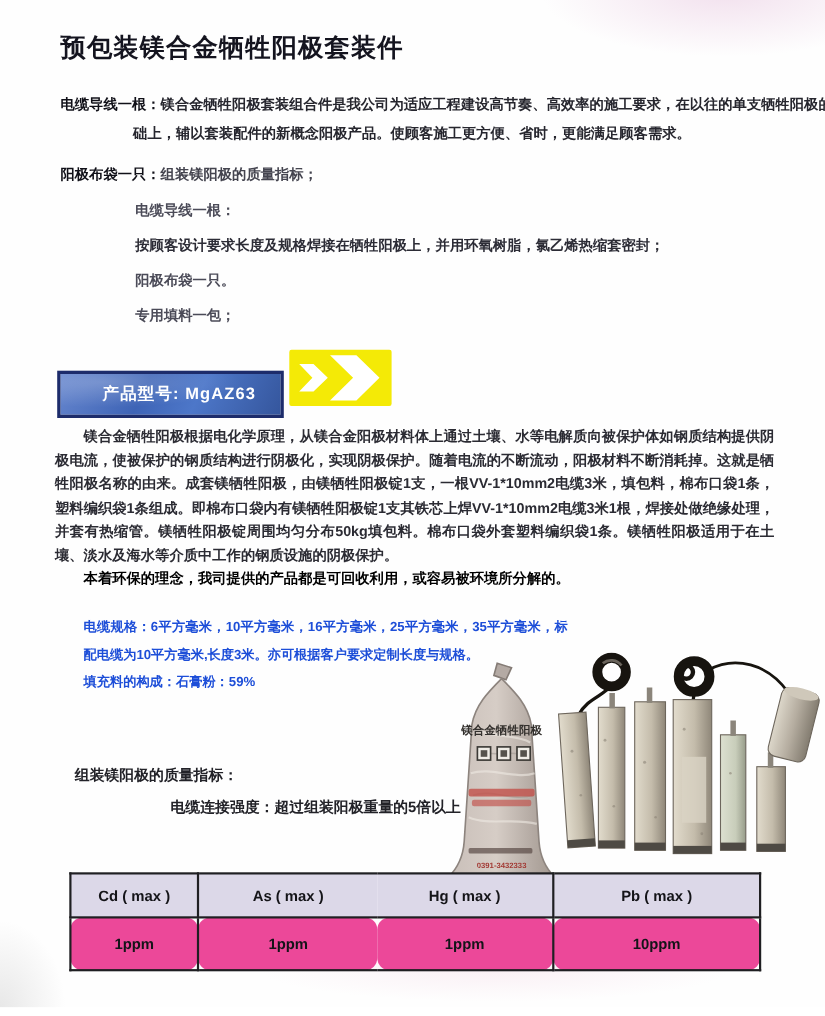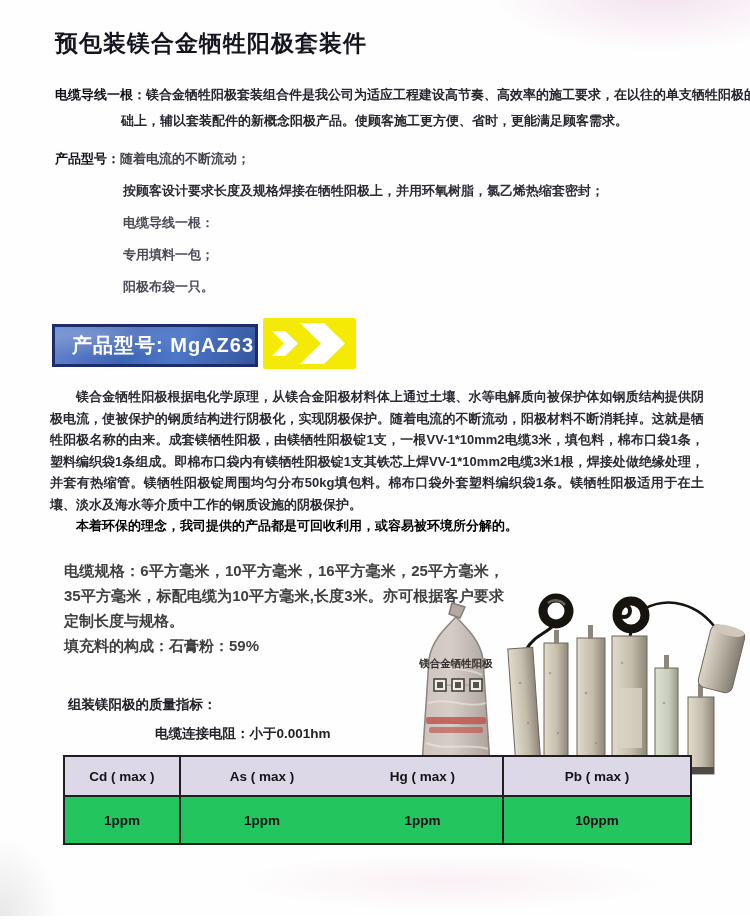--- a/index.html
+++ b/index.html
@@ -30,90 +30,90 @@
   .lbl { font-weight:700; color:#101018; }
 
   .config { position:absolute; left:55px; top:148px; width:650px;
     font-size:13px; line-height:22px; font-weight:600; }
   .config .cfg-line { margin-bottom:10px; }
   .config .cfg-sub { margin-left:68px; margin-bottom:10px; color:#4b4b58; }
   .config .cfg-sub.dark { color:#2c2c36; }
   .config .cfg-first { color:#44444f; }
 
   .banner {
-    position:absolute; left:52px; top:324px; width:206px; height:43px;
+    position:absolute; left:52px; top:337px; width:206px; height:43px;
     box-sizing:border-box; border:3px solid #1d2c6b;
     background:
       radial-gradient(ellipse at 20% 20%, rgba(255,255,255,0.22), rgba(255,255,255,0) 55%),
       linear-gradient(115deg,#6585cd 0%, #3e64b6 38%, #4d77c9 62%, #35569d 100%);
-    color:#ffffff; font-size:20px; font-weight:700; letter-spacing:1px;
+    color:#ffffff; font-size:15px; font-weight:700; letter-spacing:1px;
     display:flex; align-items:center; justify-content:center;padding-left:16px;
   }
   .arrowbox {
     position:absolute; left:263px; top:318px; width:93px; height:51px;
     background:#f4ea06; border-radius:2px;
     display:flex; align-items:center; justify-content:center;
   }
   .arrowbox svg { display:block; width:93px; height:51px; }
 
   .desc {
     position:absolute; left:50px; top:386px; width:654px;
     font-size:13px; line-height:21.5px; font-weight:600; color:#2b2b33;
     text-align:justify;
   }
   .desc p { margin:0; text-indent:2em; }
   .desc p.b { font-weight:700; color:#000000; }
 
   .specs {
-    position:absolute; left:64px; top:558px; width:440px;
-    font-size:15px; line-height:25px; font-weight:700; color:#404040;
+    position:absolute; left:76px; top:558px; width:440px;
+    font-size:12px; line-height:25px; font-weight:700; color:#1d4ed8;
     text-align:justify;
   }
   .specs .filler-sub { margin-left:101px; }
 
   .quality {
     position:absolute; left:68px; top:694px; width:420px;
     font-size:13.5px; line-height:22px; font-weight:700; color:#222228;
   }
   .quality .q-item { margin-left:87px; margin-top:7px; }
 
   .photo { position:absolute; left:398px; top:593px; width:348px; height:218px; }
   .photo svg { display:block; width:348px; height:218px; }
 
   .imp-table {
-    position:absolute; left:63px; top:755px; width:629px;
+    position:absolute; left:63px; top:793px; width:629px;
     border-collapse:collapse; table-layout:fixed;
   }
   .imp-table th, .imp-table td {
     border:2.5px solid #1f1f22; text-align:center;
     font-size:13.5px; font-weight:600; color:#141418;
   }
   .imp-table th { background:#dcd8e8; height:36px; }
-  .imp-table td { background:#22c55e; height:44px; }
+  .imp-table td { background:#ec4899; height:44px;border-radius:11px; }
   .imp-table .no-lb { border-left-style:hidden; }
 </style>
 </head>
 <body>
 
 <div class="page">
 
   <div class="smudge-tr"></div>
   <div class="smudge-b"></div>
   <div class="smudge-bl"></div>
 
   <div class="title">预包装镁合金牺牲阳极套装件</div>
 
   <div class="intro"><span class="lbl">电缆导线一根：</span><span>镁合金牺牲阳极套装组合件是我公司为适应工程建设高节奏、高效率的施工要求，在以往的单支牺牲阳极的基础上，辅以套装配件的新概念阳极产品。使顾客施工更方便、省时，更能满足顾客需求。</span></div>
 
   <div class="config">
-    <div class="cfg-line"><span class="lbl">产品型号：</span><span class="cfg-first">随着电流的不断流动；</span></div>
+    <div class="cfg-line"><span class="lbl">阳极布袋一只：</span><span class="cfg-first">组装镁阳极的质量指标；</span></div>
+    <div class="cfg-sub">电缆导线一根：</div>
     <div class="cfg-sub dark">按顾客设计要求长度及规格焊接在牺牲阳极上，并用环氧树脂，氯乙烯热缩套密封；</div>
-    <div class="cfg-sub">电缆导线一根：</div>
+    <div class="cfg-sub">阳极布袋一只。</div>
     <div class="cfg-sub">专用填料一包；</div>
-    <div class="cfg-sub">阳极布袋一只。</div>
   </div>
 
   <div class="banner">产品型号: MgAZ63</div>
 
   <div class="arrowbox">
     <svg viewBox="0 0 93 51">
       <polygon points="9,13 22,13 35,25.5 22,38 9,38 21,25.5" fill="#ffffff"></polygon>
       <polygon points="37,5 61,5 82,25.5 61,46 37,46 58,25.5" fill="#ffffff"></polygon>
     </svg>
   </div>
@@ -123,21 +123,20 @@
     <p class="b">本着环保的理念，我司提供的产品都是可回收利用，或容易被环境所分解的。</p>
   </div>
 
   <div class="specs">
     <div>电缆规格：6平方毫米，10平方毫米，16平方毫米，25平方毫米，35平方毫米，标配电缆为10平方毫米,长度3米。亦可根据客户要求定制长度与规格。</div>
     <div><span>填充料的构成：</span><span>石膏粉：59%</span></div>
   </div>
 
   <div class="quality">
     <div>组装镁阳极的质量指标：</div>
-    <div class="q-item">电缆连接电阻：小于0.001hm</div>
     <div class="q-item">电缆连接强度：超过组装阳极重量的5倍以上</div>
   </div>
 
   <div class="photo">
     <svg viewBox="0 0 348 218">
       <defs>
         <linearGradient id="gradBag" x1="0" y1="0" x2="1" y2="0">
           <stop offset="0" stop-color="#c9bfb9"></stop>
             <stop offset="0.45" stop-color="#d6cdc6"></stop>
           <stop offset="0.8" stop-color="#b3a9a2"></stop>

